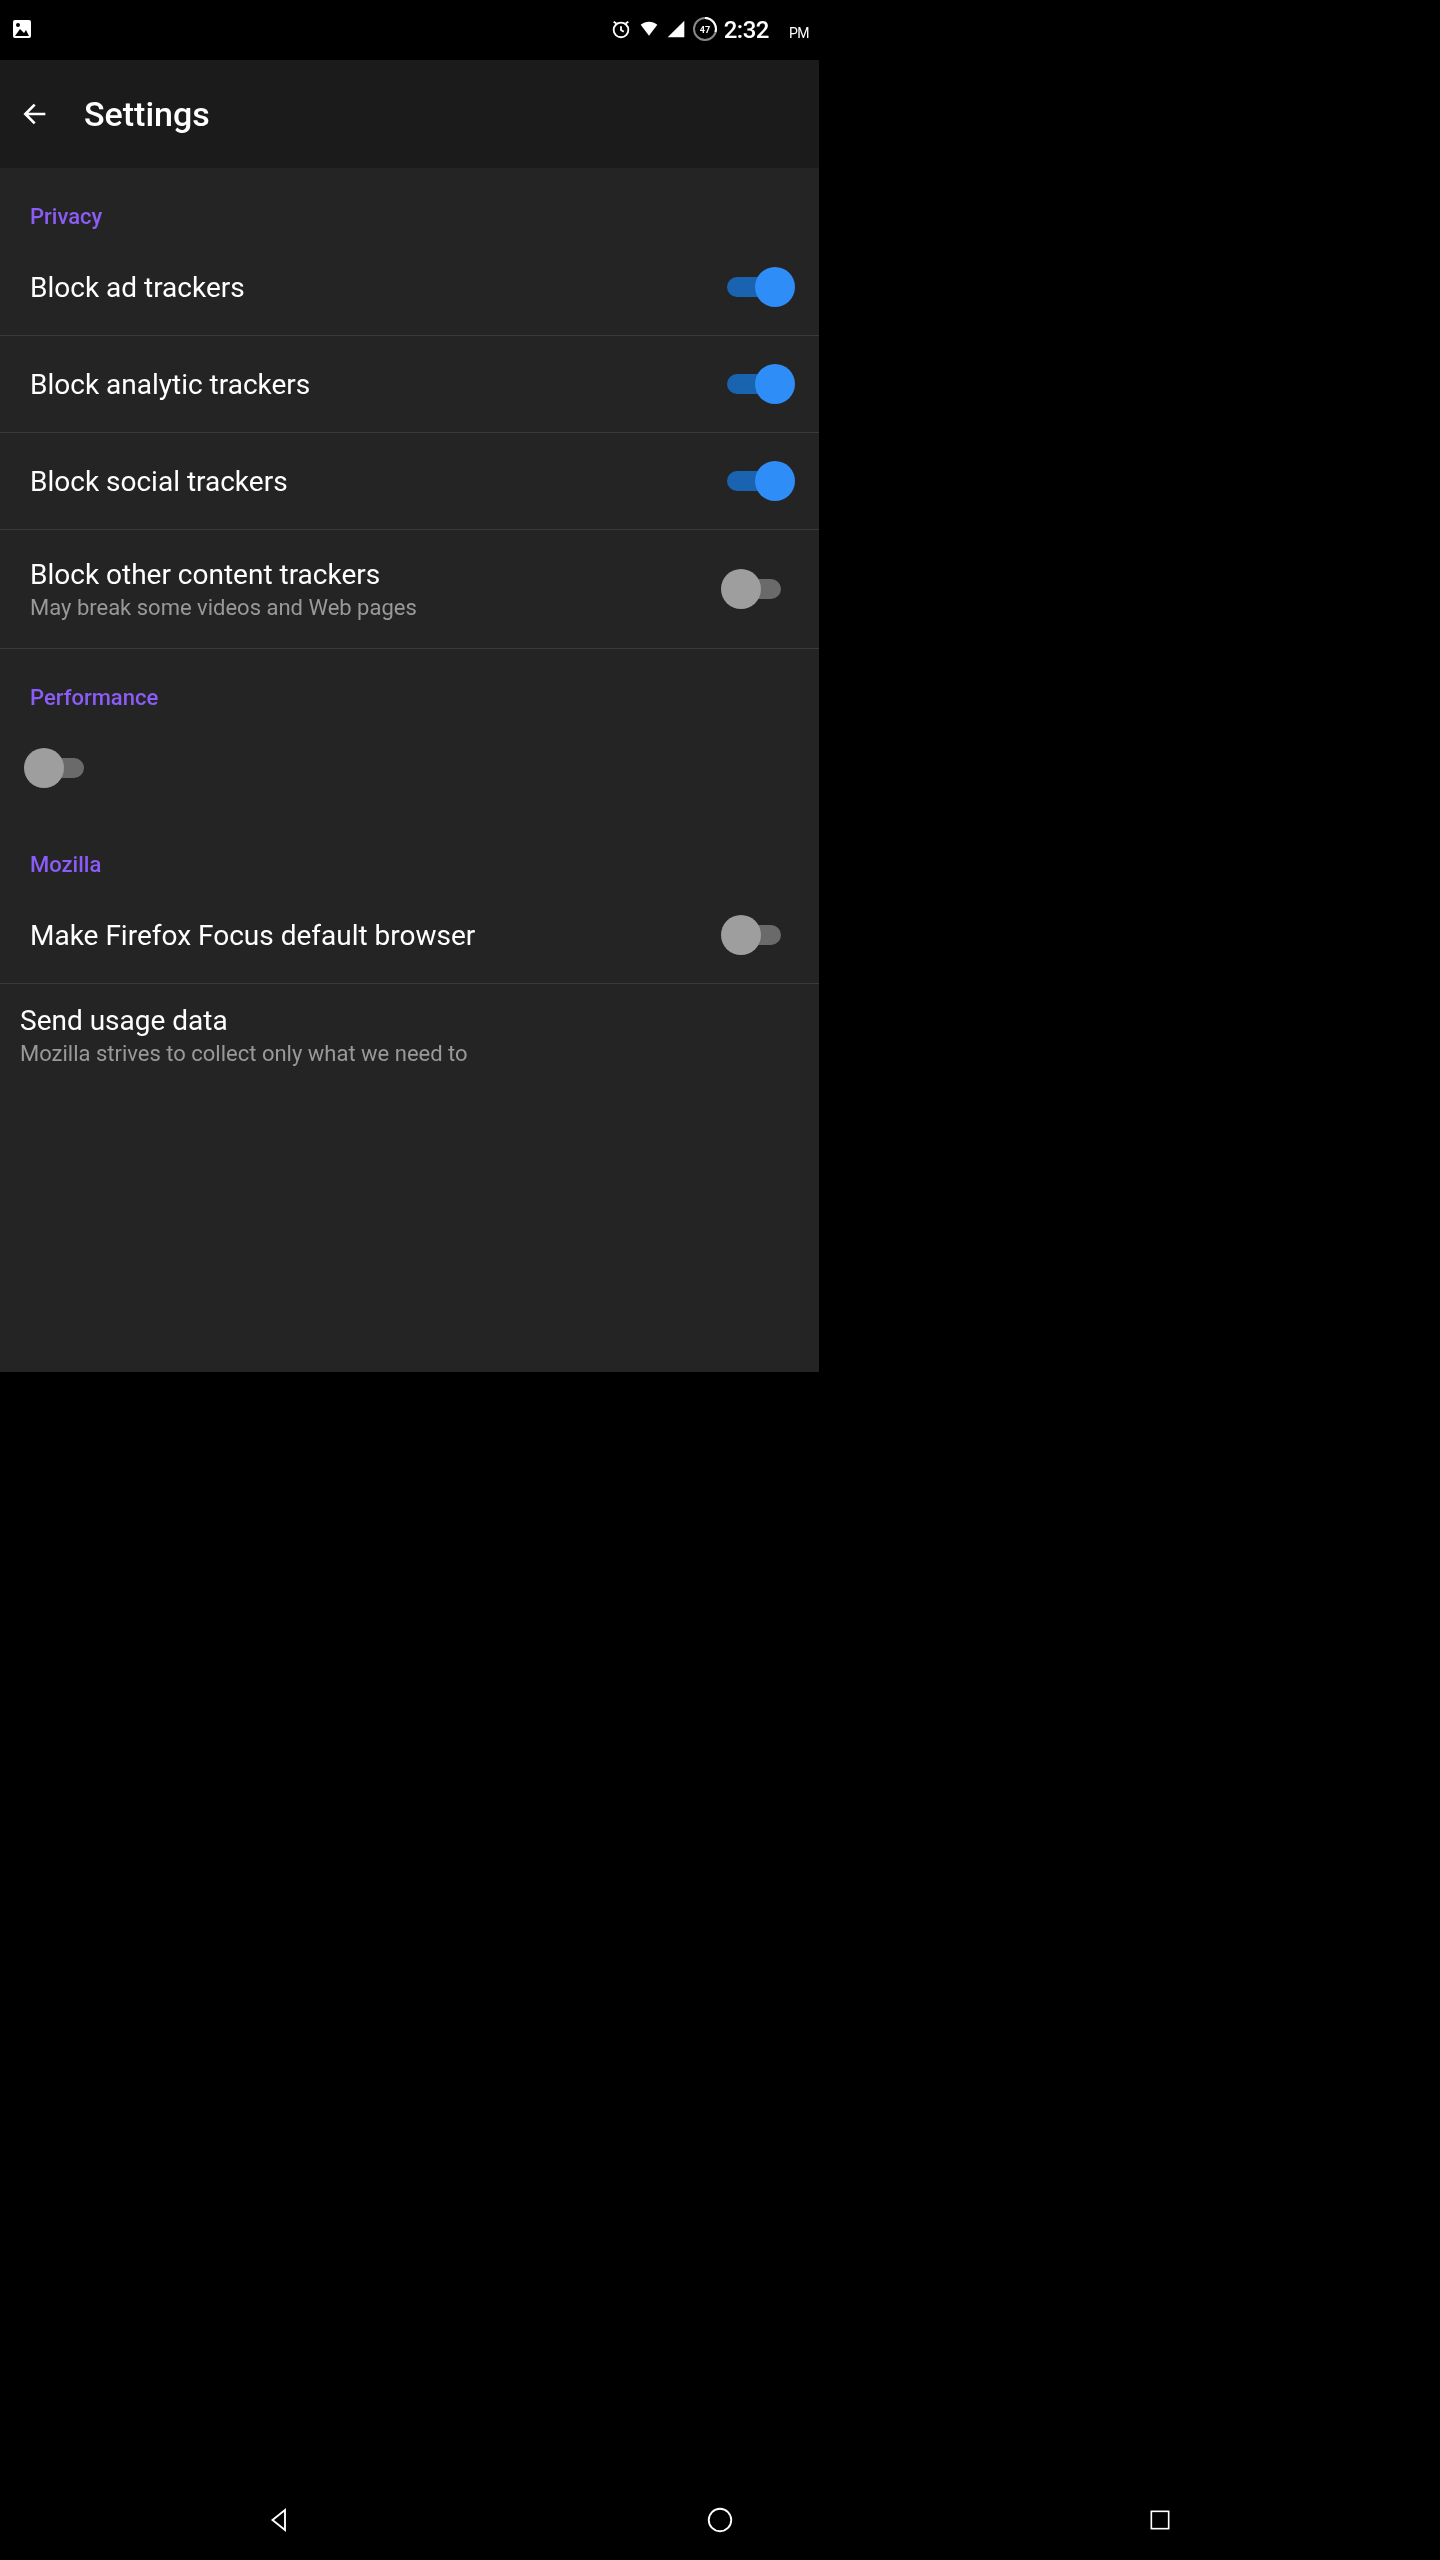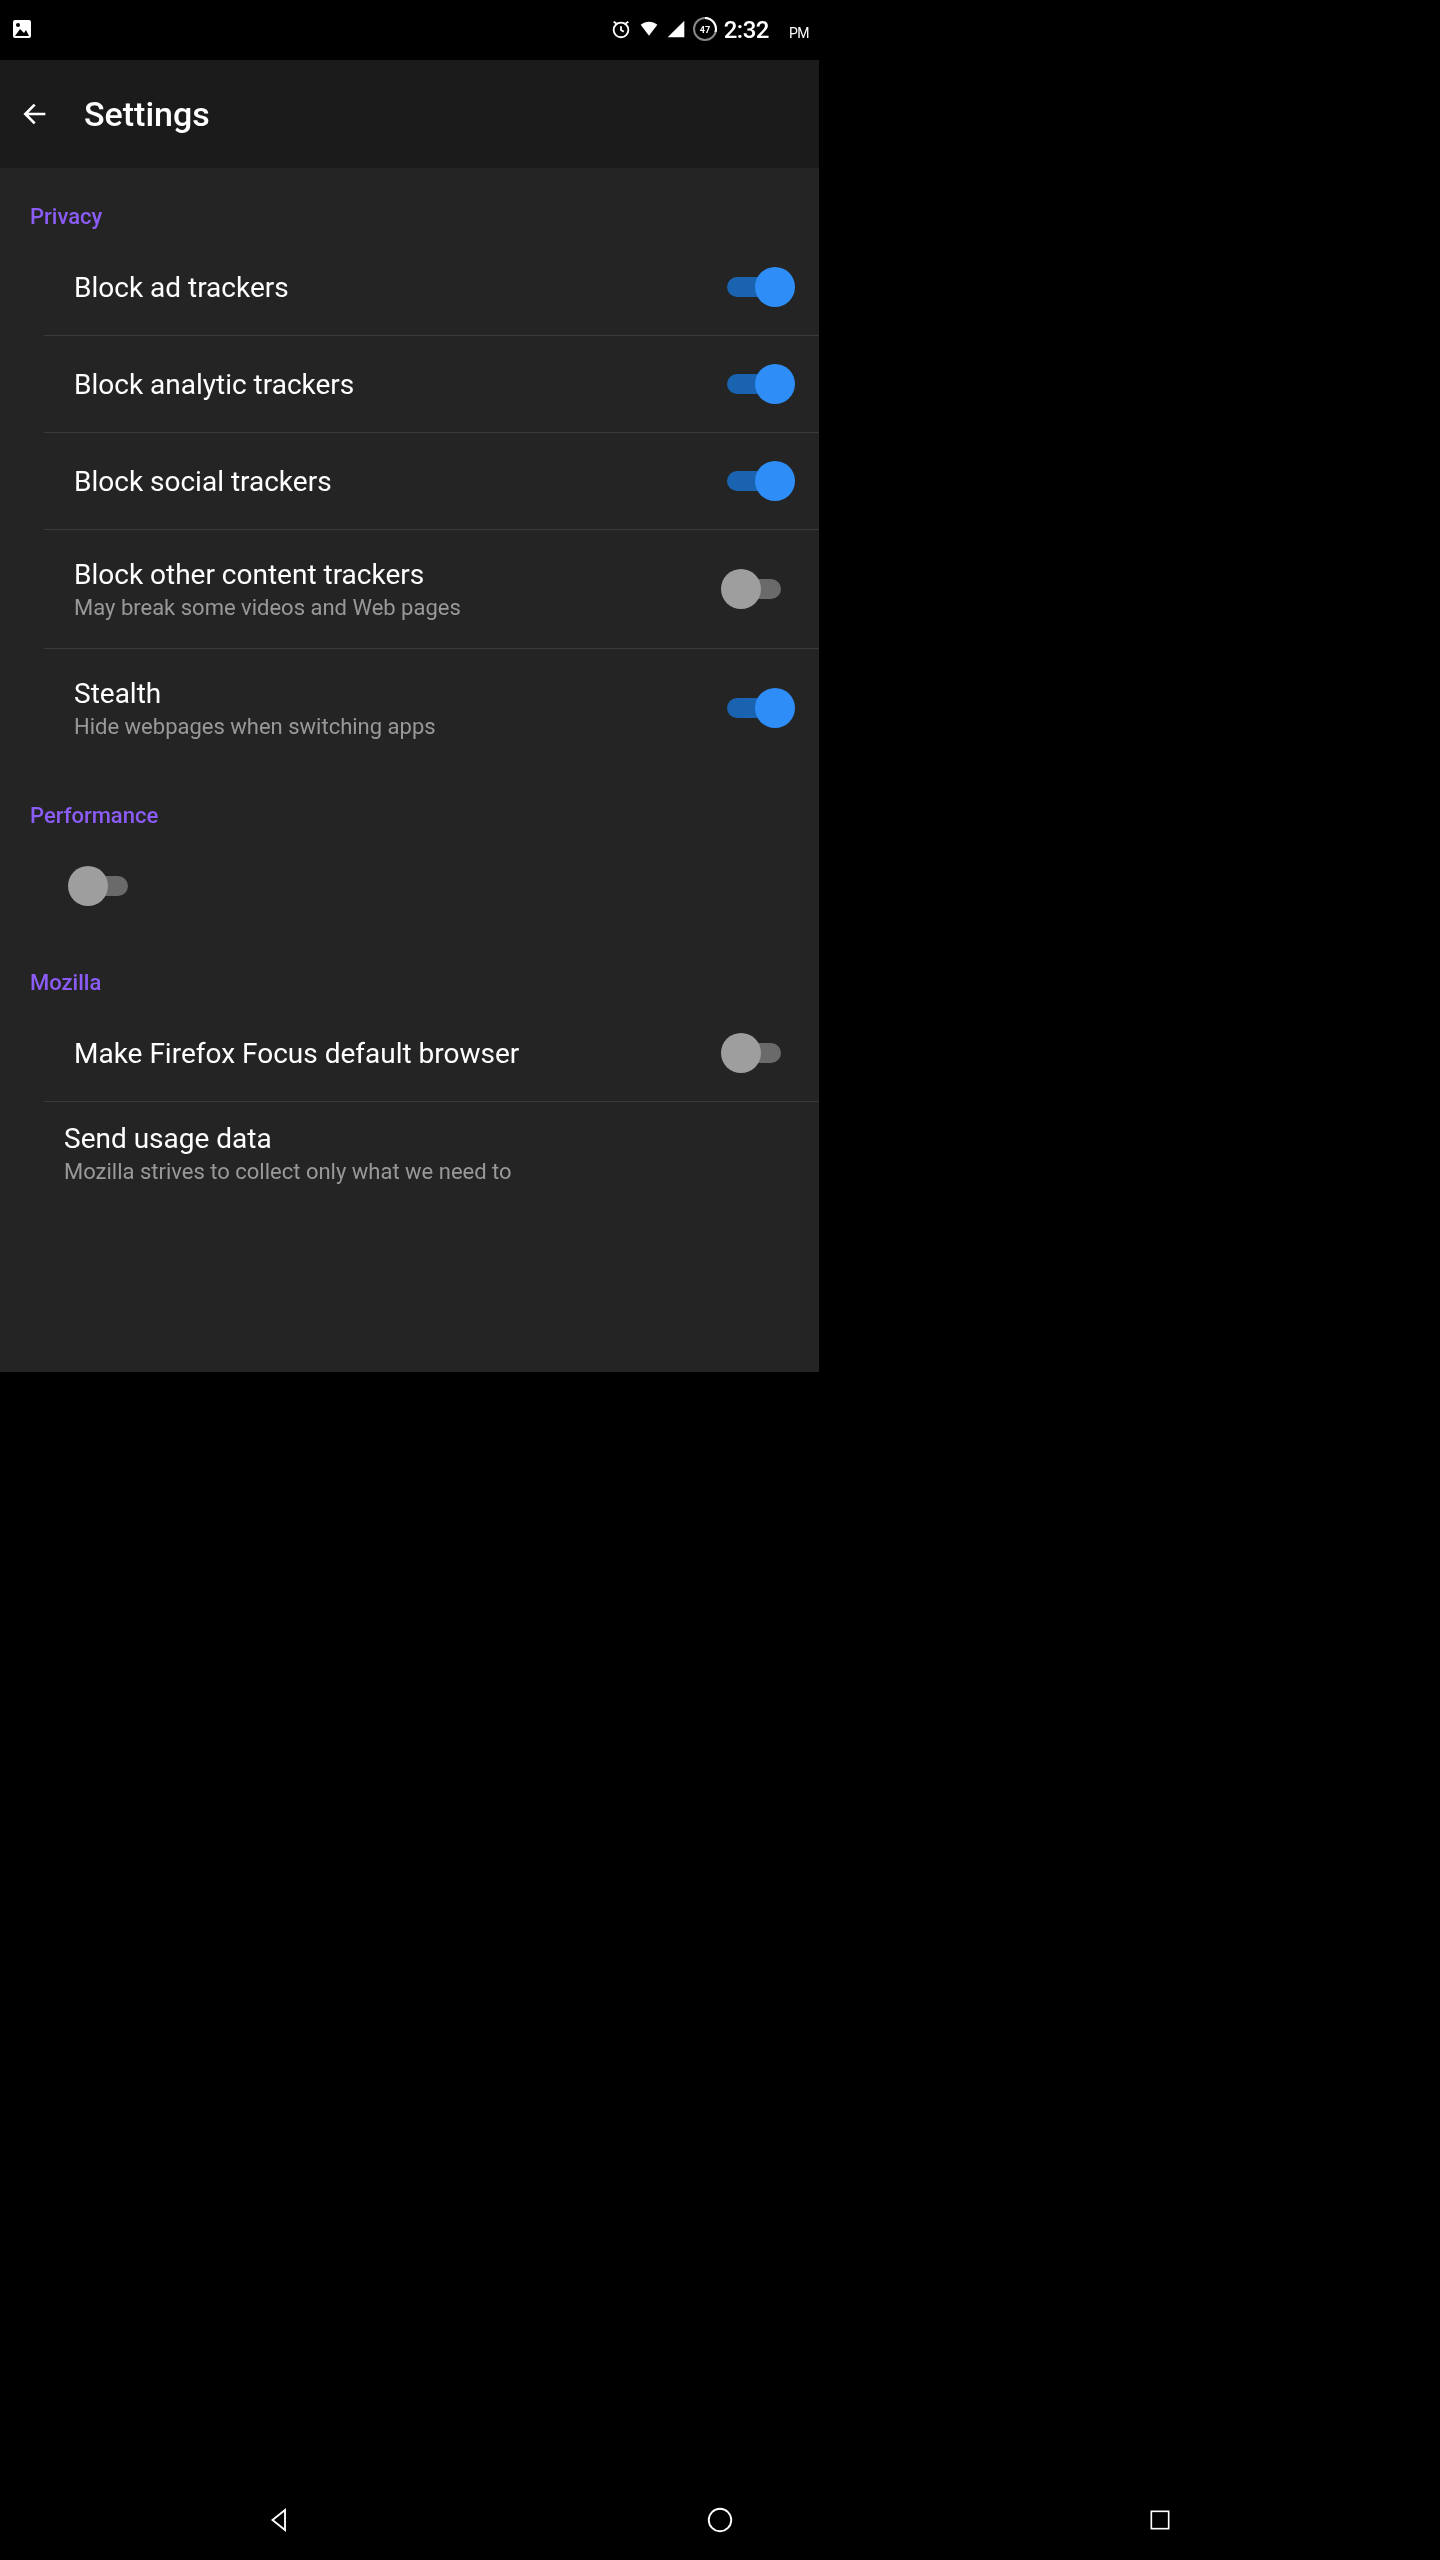--- a/index.html
+++ b/index.html
@@ -54,21 +54,20 @@
     font-weight: 500;
     padding: 36px 30px 10px 30px;
   }
 
   .setting-row {
     display: flex;
     align-items: center;
     justify-content: space-between;
     padding: 28px 30px;
     border-bottom: 1px solid #3a3a3a;
-    margin-left: 44px;
   }
   .setting-row:last-child { border-bottom: none; }
   .setting-text { flex: 1; padding-right: 20px; }
   .setting-title { font-size: 28px; color: #fff; font-weight: 400; }
   .setting-sub { font-size: 22px; color: #999; margin-top: 4px; }
 
   
   .toggle {
     position: relative;
     width: 62px; height: 40px;
@@ -200,30 +199,20 @@
     <div class="setting-text">
       <div class="setting-title">Block other content trackers</div>
       <div class="setting-sub">May break some videos and Web pages</div>
     </div>
     <div class="toggle">
       <div class="toggle-track"></div>
         <div class="toggle-thumb"></div>
     </div>
   </div>
 
-  <div class="setting-row no-border">
-    <div class="setting-text">
-      <div class="setting-title">Stealth</div>
-      <div class="setting-sub">Hide webpages when switching apps</div>
-    </div>
-    <div class="toggle on">
-      <div class="toggle-track"></div>
-        <div class="toggle-thumb"></div>
-    </div>
-  </div>
 
   <div class="section-header">Performance</div>
 
   <div class="setting-row no-border">
     <div class="toggle">
       <div class="toggle-track"></div>
         <div class="toggle-thumb"></div>
     </div>
   </div>
 

